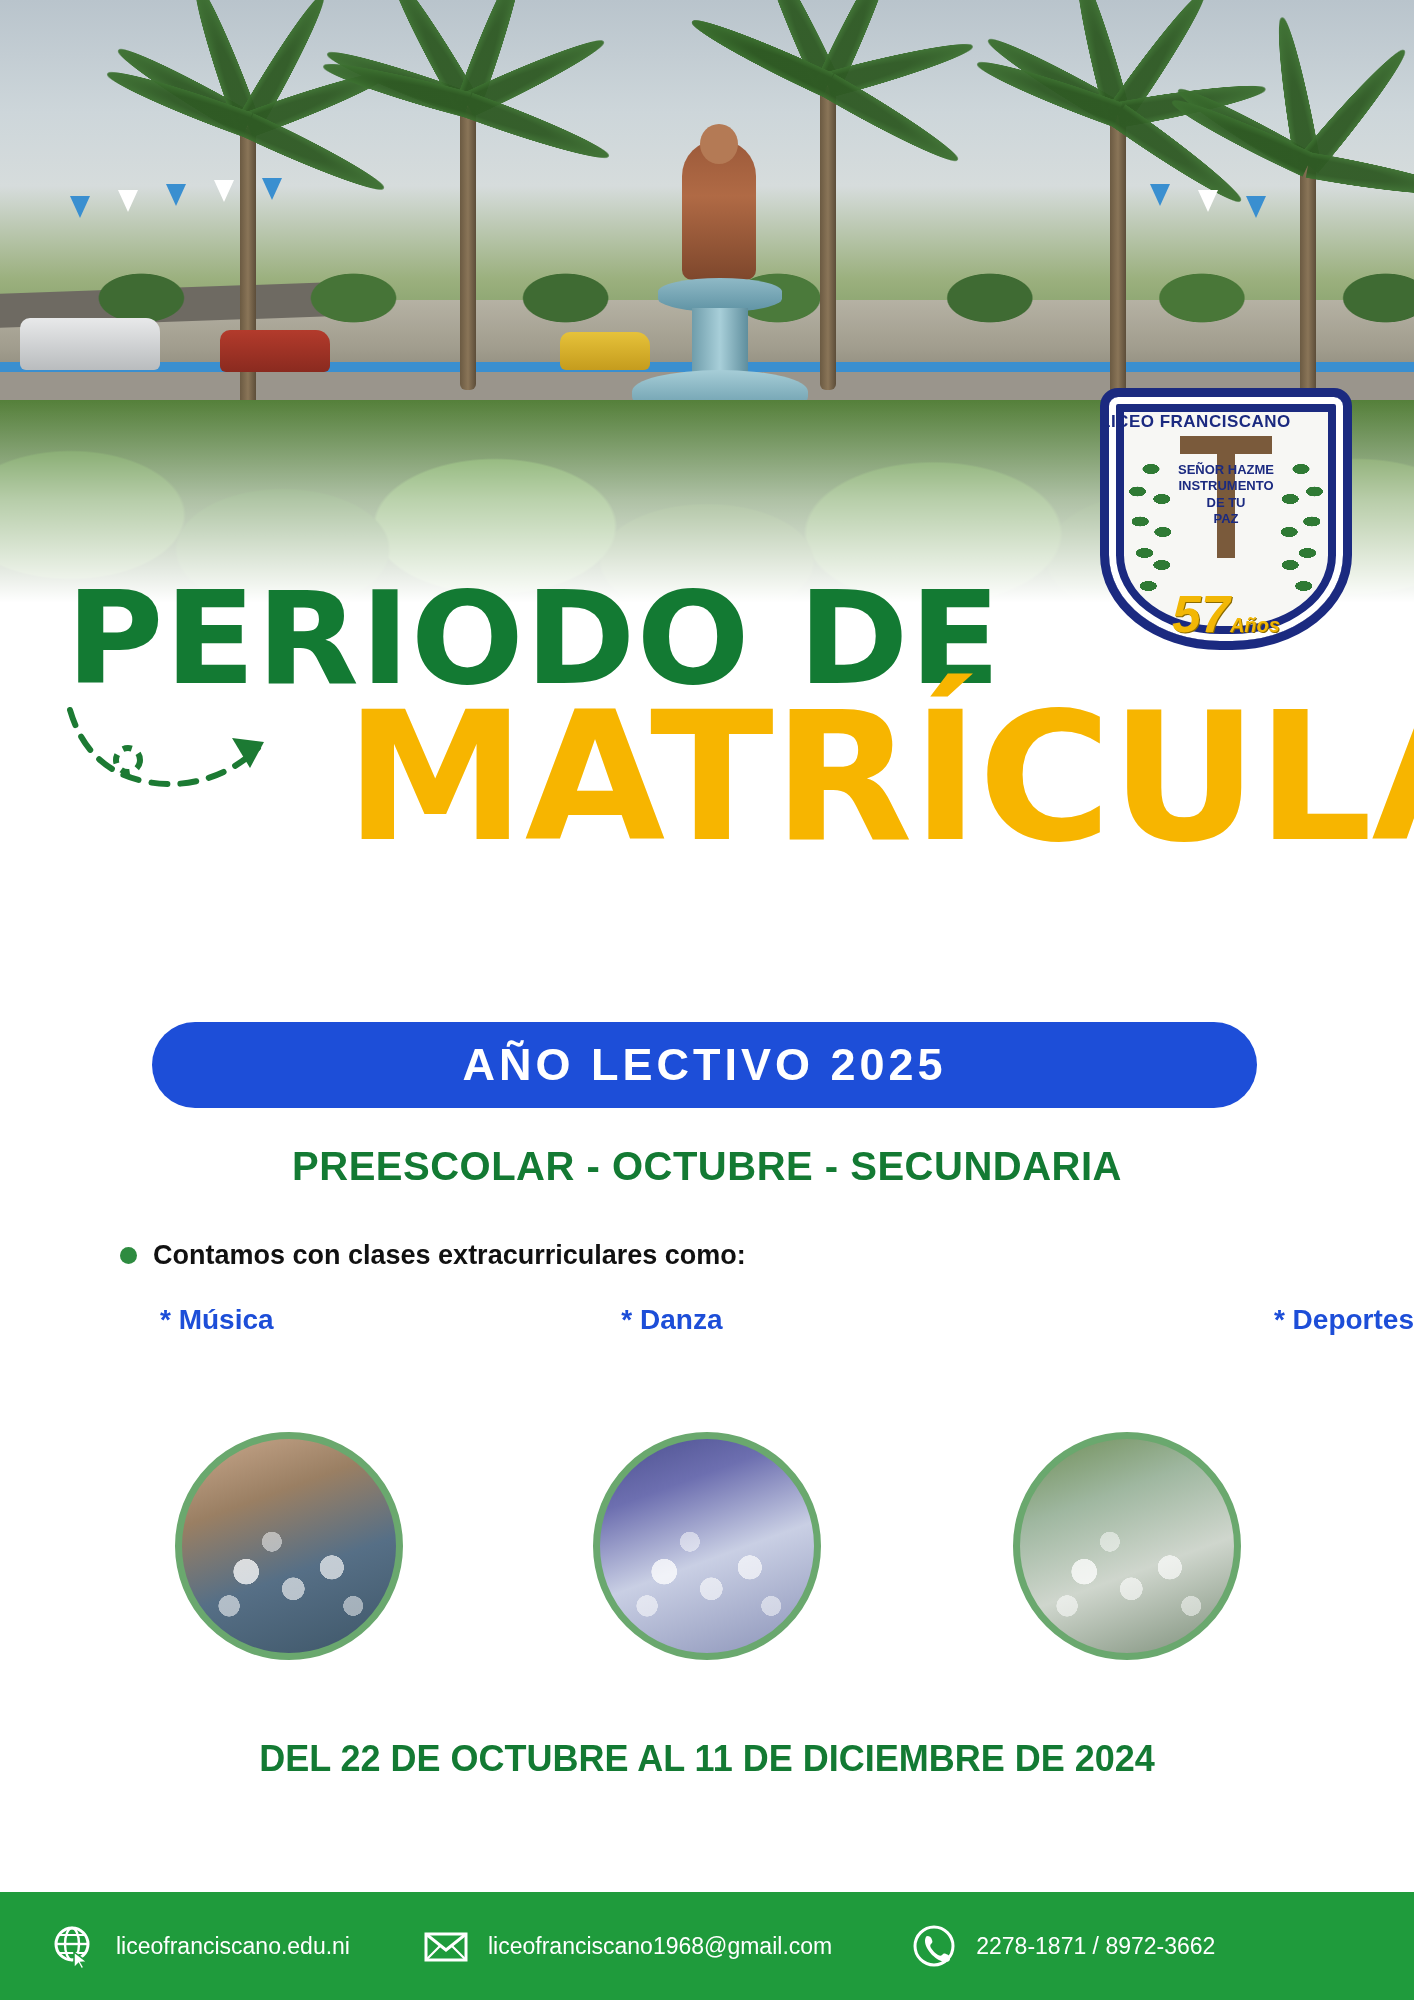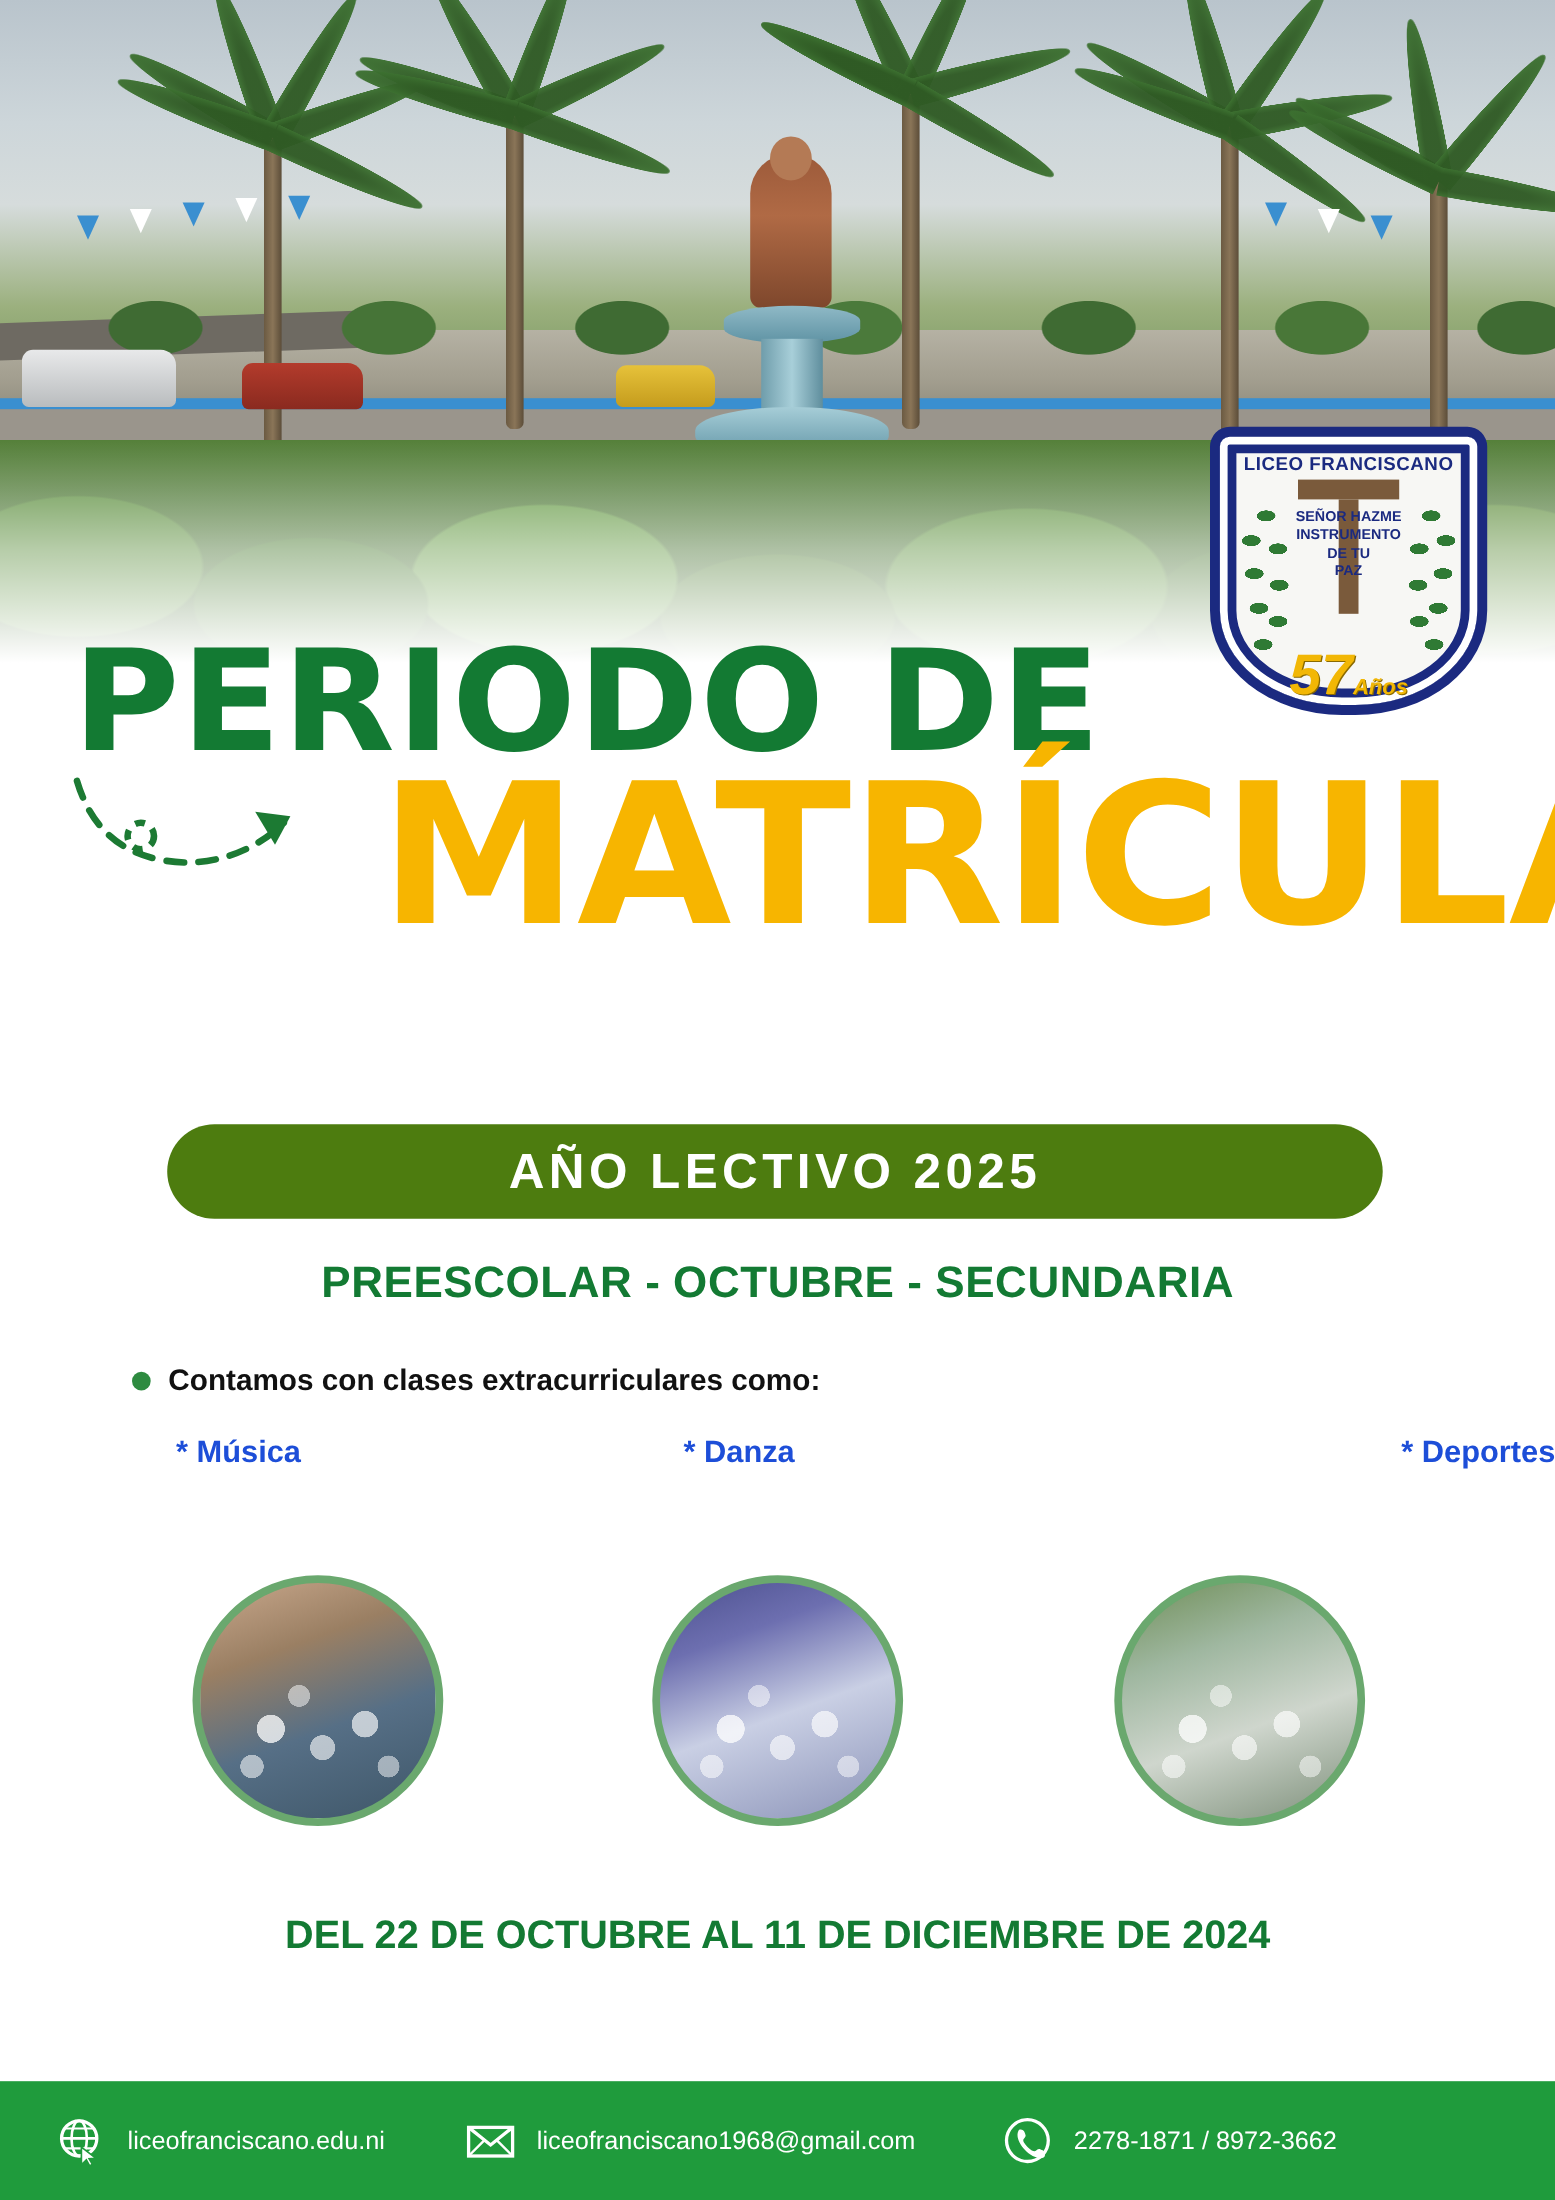--- a/index.html
+++ b/index.html
@@ -172,21 +172,21 @@
   }
   .shield {
     position: absolute; inset: 0;
     background: #f7f7f4;
     border: 9px solid #1b2a80;
     border-radius: 18px 18px 120px 120px / 18px 18px 95px 95px;
     box-shadow: inset 0 0 0 7px #ffffff, inset 0 0 0 15px #1b2a80;
   }
   .logo-title {
     position: absolute; top: 24px; left: 0; width: 100%;
-    text-align: center;
+    text-align: left;
     font-size: 17px; font-weight: 700; color: #1b2a80;
     letter-spacing: .5px;
   }
   .tau {
     position: absolute; left: 50%; top: 48px; transform: translateX(-50%);
     width: 92px; height: 18px; background: #7a5a3b;
   }
   .tau:after {
     content:""; position: absolute; left: 37px; top: 18px;
     width: 18px; height: 104px; background: #7a5a3b;
@@ -251,21 +251,21 @@
     position: absolute;
     left: 62px; top: 118px;
     width: 240px; height: 110px;
   }
 
   
   .pill {
     position: absolute;
     left: 152px; top: 1022px;
     width: 1105px; height: 86px;
-    background: #4d7c0f;
+    background: #1d4ed8;
     border-radius: 46px;
     display: flex; align-items: center; justify-content: center;
     z-index: 5;
   }
   .pill span {
     color: #ffffff;
     font-size: 45px;
     font-weight: 700;
     letter-spacing: 4px;
   }

